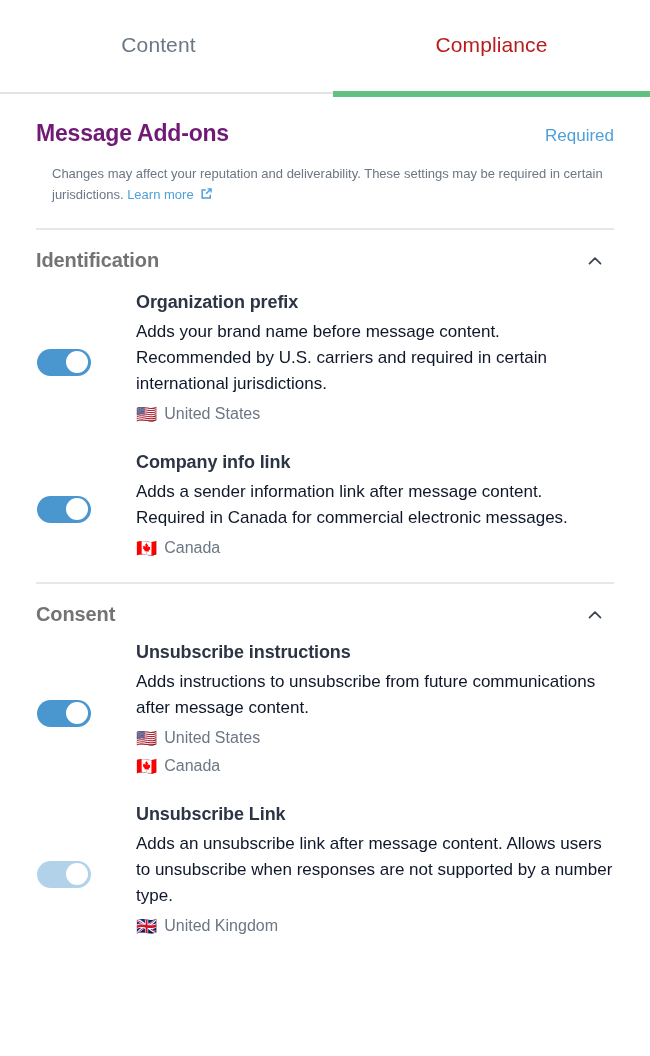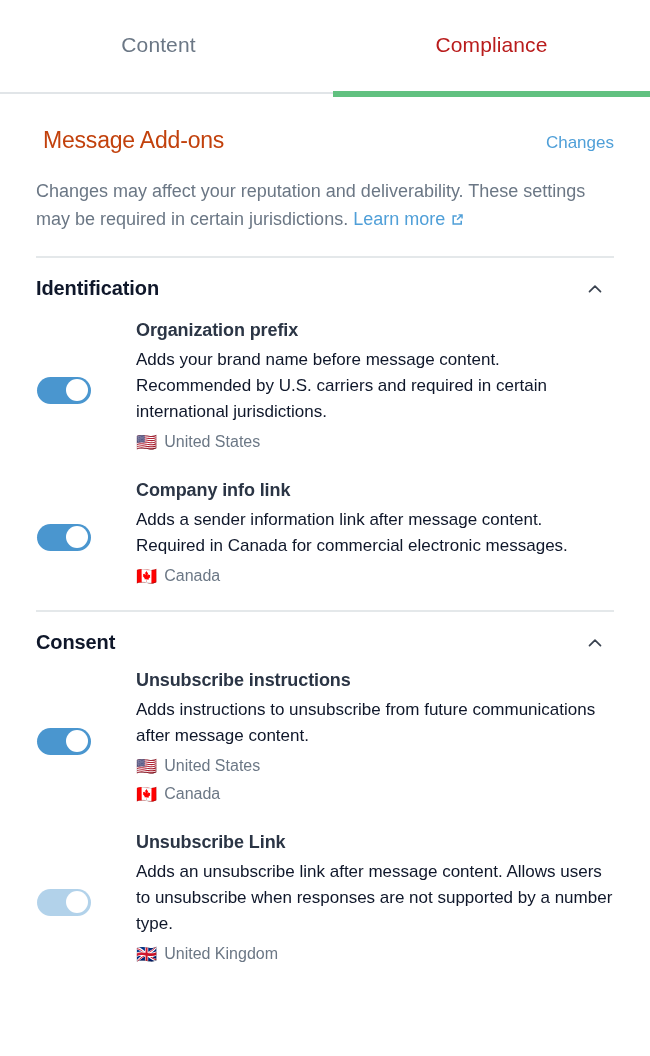--- a/index.html
+++ b/index.html
@@ -56,35 +56,35 @@
     padding: 0 36px;
   }
   .panel-head {
     display: flex;
     align-items: baseline;
     justify-content: space-between;
     padding-top: 26px;
   }
   .panel-title {
     font-size: 23px;
-    font-weight: normal;
-    color: #c2410c;
+    font-weight: bold;
+    color: #701a75;
     letter-spacing: -0.2px;
-    margin: 7px;
+    margin: 0;
   }
   .settings-link {
     font-size: 17px;
     color: #4f9fd8;
     cursor: pointer;
     text-decoration: none;
   }
   .panel-desc {
-    margin: 16px 0 0 0;
-    font-size: 18px;
-    line-height: 28px;
+    margin: 16px 0 0 16px;
+    font-size: 13px;
+    line-height: 21px;
     color: #6b7785;
     max-width: 580px;
   }
   .panel-desc .inline-link {
     color: #4f9fd8;
     cursor: pointer;
     white-space: nowrap;
   }
   .ext-icon {
     display: inline-block;
@@ -103,21 +103,21 @@
     display: flex;
     align-items: center;
     justify-content: space-between;
     padding: 19px 0 6px 0;
     cursor: pointer;
     user-select: none;
   }
   .section-title {
     font-size: 20px;
     font-weight: bold;
-    color: #0f172a;
+    color: #737373;
     letter-spacing: -0.1px;
   }
   .chev {
     width: 18px;
     height: 18px;
     margin-right: 10px;
     flex: 0 0 auto;
   }
 
   
@@ -186,21 +186,21 @@
   </div>
   <div class="tab active">
     <span>Compliance</span>
   </div>
 </div>
 
 <div class="panel">
 
   <div class="panel-head">
     <h1 class="panel-title">Message Add-ons</h1>
-    <a class="settings-link">Changes</a>
+    <a class="settings-link">Required</a>
   </div>
 
   <p class="panel-desc">
     <span>Changes may affect your reputation and deliverability. These settings may be required in certain jurisdictions. </span><span class="inline-link"><span>Learn more</span><span class="ext-icon"><svg width="15" height="15" viewBox="0 0 16 16">
             <path d="M2.6 3.4h4.6v1.6H4.2v7h7V9.2h1.6v4.4H2.6z" fill="#4f9fd8"></path>
             <path d="M9.1 2.4h4.5v4.5h-1.5V4.9l-4 4L7 7.8l4-4H9.1z" fill="#4f9fd8"></path>
           </svg></span></span>
   </p>
 
   <hr class="divider">

